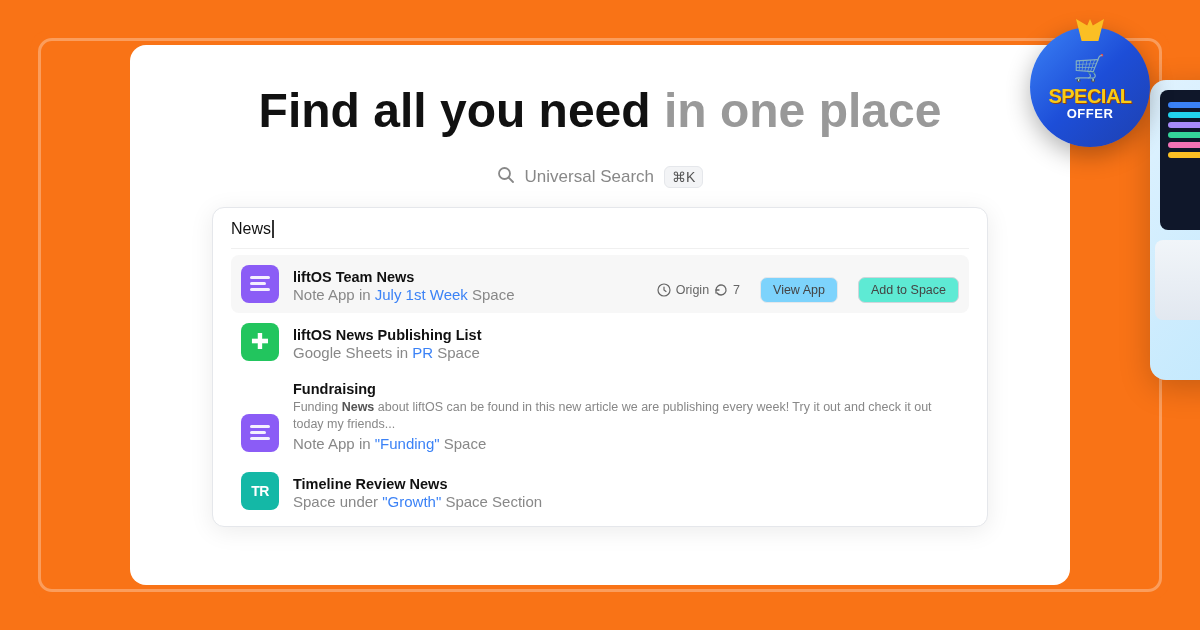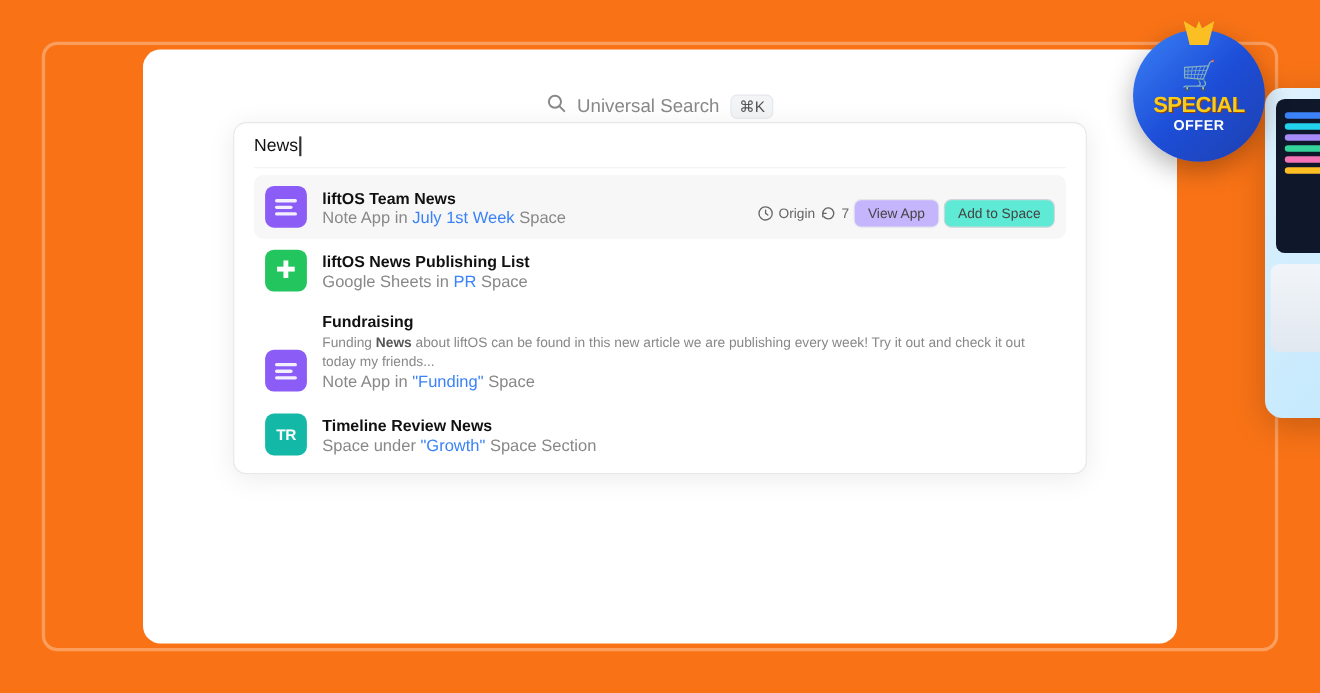--- a/index.html
+++ b/index.html
@@ -60,21 +60,21 @@
       color: #999;
       font-weight: 800;
     }
 
     .search-hint {
       display: flex;
       align-items: center;
       gap: 10px;
       color: #888;
       font-size: 17px;
-      margin-bottom: 3px;
+      margin-bottom: 18px;
     }
 
     .shortcut-badge {
       background: #f3f4f6;
       border: 1px solid #e5e7eb;
       border-radius: 6px;
       padding: 2px 7px;
       font-size: 14px;
       color: #555;
     }
@@ -163,39 +163,39 @@
     }
 
     .result-sub .link-text {
       color: #3b82f6;
       font-weight: 500;
     }
 
     .result-actions {
       display: flex;
       align-items: center;
-      gap: 4px;
+      gap: 20px;
       flex-shrink: 0;
     }
 
     .action-meta {
       display: flex;
       align-items: center;
       gap: 5px;
       color: #666;
       font-size: 12.5px;
     }
 
     .action-btn {
       padding: 5px 12px;
       border: 1.5px solid #e5e7eb;
       border-radius: 7px;
       font-size: 12.5px;
       color: #444;
-      background: #c4b5fd;
+      background: #7dd3fc;
       cursor: pointer;
       font-weight: 500;
     }
 
     .action-btn.primary {
       background: #5eead4;
       border-color: #d1d5db;
     }
 
     
@@ -333,20 +333,23 @@
       color: white;
       letter-spacing: -0.5px;
     }
   </style>
 </head>
 <body>
 
 <div class="outer-frame">
   <div class="main-content">
 
+    <h1 class="headline">
+      <span>Find all you need </span><span class="gray">in </span><span class="gray">one place</span>
+    </h1>
 
     <div class="search-hint">
       <span>
         <svg width="18" height="18" viewBox="0 0 18 18" fill="none">
           <circle cx="7.5" cy="7.5" r="5.5" stroke="#888" stroke-width="1.8"></circle>
           <line x1="11.5" y1="11.5" x2="16" y2="16" stroke="#888" stroke-width="1.8" stroke-linecap="round"></line>
         </svg>
       </span>
       <span>Universal Search</span>
       <span class="shortcut-badge">⌘K</span>

